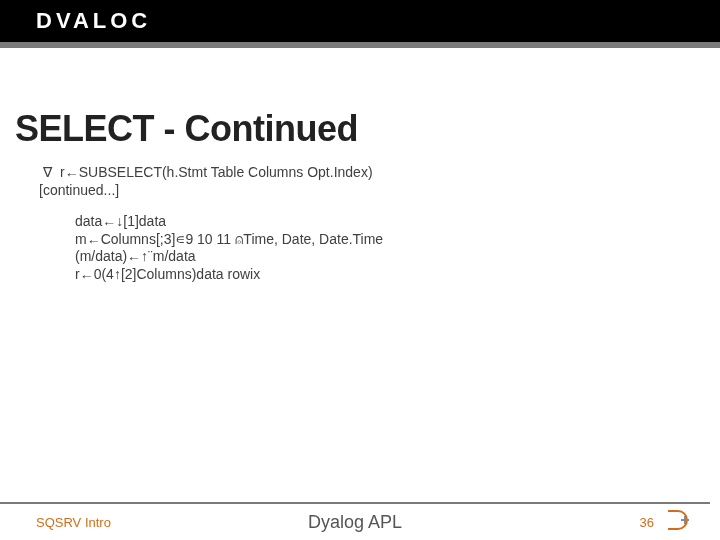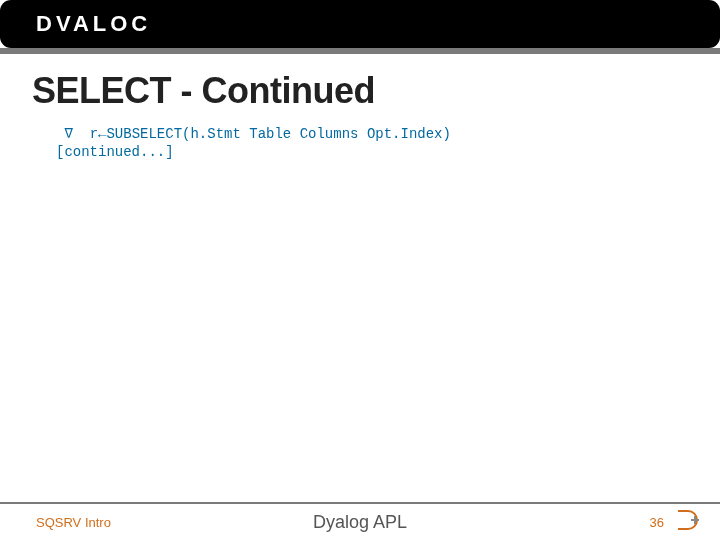--- a/index.html
+++ b/index.html
@@ -13,62 +13,62 @@
   }
   .slide {
     position: relative;
     width: 720px;
     height: 540px;
     background: #ffffff;
     box-sizing: border-box;
   }
   .topbar {
     background: #000000;
-    height: 48px;
+    height: 42px;
     display: flex;
     align-items: center;
     padding-left: 36px;
-    border-radius: 11px;
   }
   .brand {
     font-family: "Arial Black", Arial, sans-serif;
     font-size: 22px;
     letter-spacing: 4px;
     color: #ffffff;
     font-weight: 700;
   }
   .divider {
     height: 6px;
     background: #7a7a7a;
   }
   .content {
-    padding: 8px 36px 0 32px;
+    padding: 8px 36px 0 15px;
+    margin-top: 44px;
   }
   h1 {
     margin: 8px 0 14px 0;
     font-size: 36px;
     font-weight: 700;
     color: #222;
     letter-spacing: -0.5px;
   }
   .code {
-    font-family: Liberation Mono, monospace;
+    font-family: Liberation Sans, sans-serif;
     font-size: 14px;
     line-height: 1.25;
-    color: #0369a1;
+    color: #404040;
     white-space: pre;
   }
   .block1 { margin-left: 24px; }
   .block2 { margin-left: 60px; margin-top: 14px; }
   .block3 { margin-left: 60px; margin-top: 14px; }
   .footer {
     position: absolute;
     bottom: 0;
     left: 0;
-    right: 0;
+    right: 10px;
     border-top: 2px solid #7a7a7a;
     height: 38px;
     display: flex;
     align-items: center;
     justify-content: space-between;
     padding: 0 18px 0 36px;
     box-sizing: border-box;
   }
   .foot-left {
     color: #d26e1b;
@@ -104,20 +104,24 @@
   </div>
   <div class="divider"></div>
 
   <div class="content">
     <h1>SELECT - Continued</h1>
 
     <div class="code block1"> ∇  r←SUBSELECT(h.Stmt Table Columns Opt.Index)
 [continued...]</div>
 
 
+    <div class="code block3">data←↓[1]data
+m←Columns[;3]∊9 10 11 ⍝Time, Date, Date.Time
+(m/data)←↑¨m/data
+r←0(4↑[2]Columns)data rowix</div>
   </div>
 
   <div class="footer">
     <span class="foot-left">SQSRV Intro</span>
     <span class="foot-center">Dyalog APL</span>
     <span class="foot-right">
       <span class="pagenum">36</span>
       <span class="logo-icon">
         <svg width="28" height="28" viewBox="0 0 28 28">
           <path d="M4 4 H14 A10 10 0 0 1 14 24 H4 V22 H14 A8 8 0 0 0 14 6 H4 Z" fill="#d26e1b"></path>

